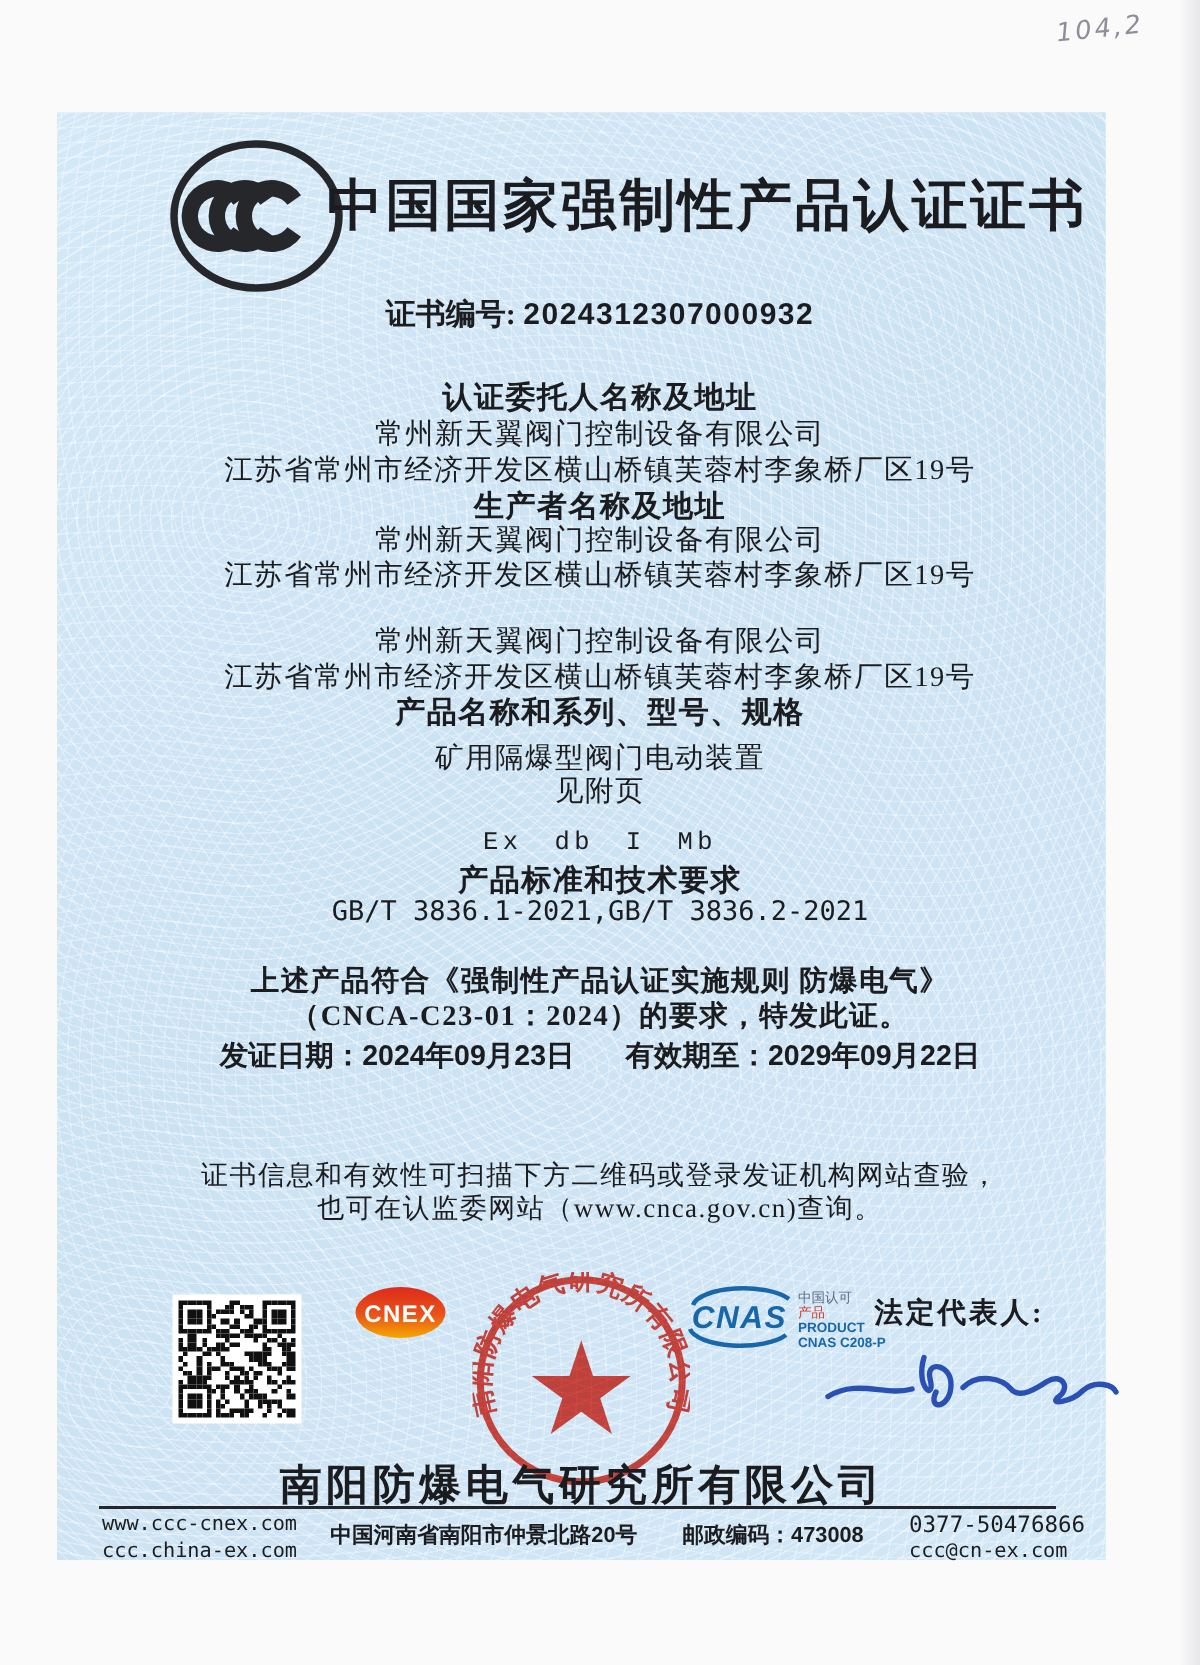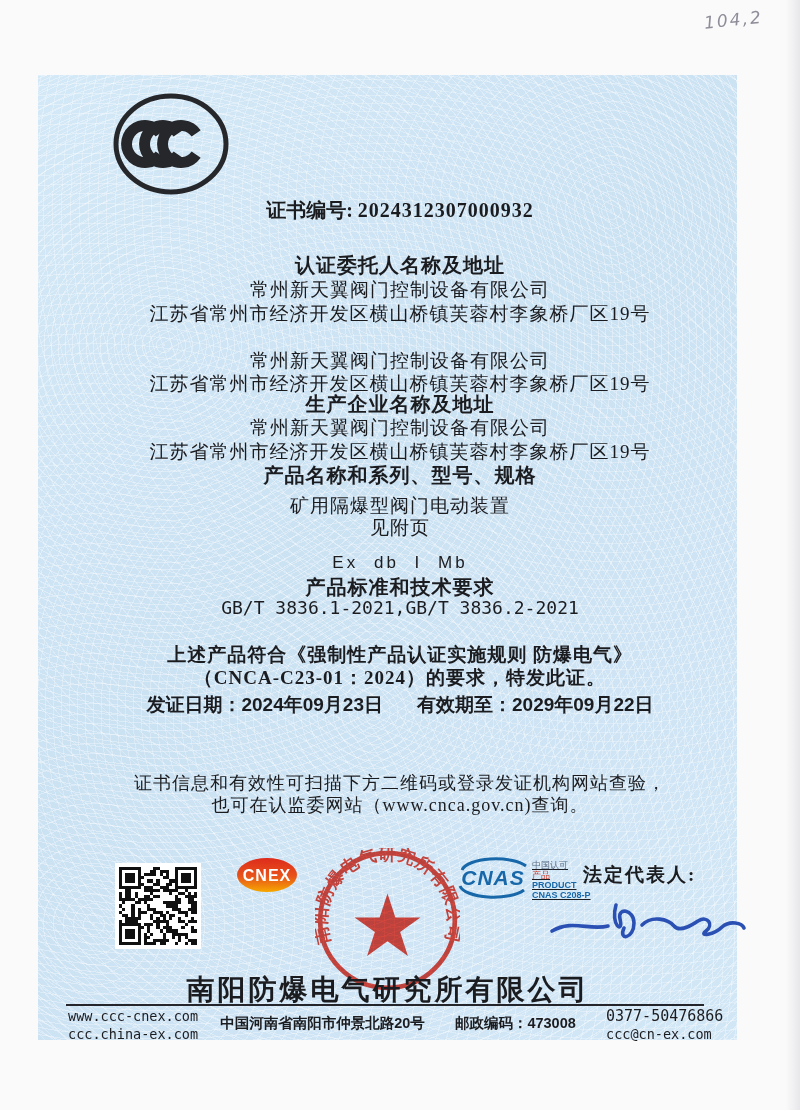--- a/index.html
+++ b/index.html
@@ -28,38 +28,38 @@
       linear-gradient(135deg,#d4e9f7 0%,#cbe2f3 45%,#d2e7f6 100%);
   }
   .line{position:absolute;left:25px;width:674px;text-align:center;line-height:26px;white-space:nowrap;}
   .sans{font-family:"Liberation Sans", sans-serif;}
   .mono{font-family:"DejaVu Sans Mono", monospace;}
 
   .title{position:absolute;left:180px;top:37px;width:500px;text-align:center;
     font-size:37px;font-weight:bold;letter-spacing:2px;white-space:nowrap;}
   .ccc-logo{position:absolute;left:73px;top:17px;}
   .certno{top:122px;font-size:20px;font-weight:bold;}
-  .certno .num{font-family:Liberation Serif, serif;letter-spacing:1px;margin-top:17px;}
+  .certno .num{font-family:Liberation Sans, sans-serif;letter-spacing:1px;margin-top:17px;}
   .h{font-size:20px;font-weight:bold;letter-spacing:1px;}
   .t{font-size:19px;letter-spacing:1px;}
-  .ex{font-family:Liberation Sans, sans-serif;font-size:17px;letter-spacing:3px;word-spacing:8px;}
+  .ex{font-family:Liberation Mono, monospace;font-size:17px;letter-spacing:3px;word-spacing:8px;}
   .std{font-family:"DejaVu Sans Mono", monospace;font-size:18px;}
   .stmt{font-size:19px;font-weight:bold;letter-spacing:1px;}
   .dates{font-size:19px;font-weight:bold;}
   .dates .gap{display:inline-block;width:34px;}
   .verify{font-size:18px;letter-spacing:1px;}
 
   
   .qr{position:absolute;left:77px;top:788px;width:86px;height:86px;background:#fff;
       padding:4px;box-sizing:border-box;display:grid;
       grid-template-rows:repeat(25,1fr);grid-template-columns:repeat(25,1fr);}
   .qr i{background:#101010;display:block;}
   .cnex{position:absolute;left:197px;top:781px;}
   .stamp{position:absolute;left:277px;top:773px;mix-blend-mode:multiply;opacity:.92;}
-  .cnas{position:absolute;left:418px;top:779px;display:flex;align-items:flex-start;text-decoration:underline;}
+  .cnas{position:absolute;left:418px;top:779px;display:flex;align-items:flex-start;}
   .cnas-cap{margin-left:2px;margin-top:6px;line-height:10px;white-space:nowrap;}
   .cnas-cap .c1{font-size:9px;color:#5a6b84;}
   .cnas-cap .c2{font-size:9px;color:#cf3a2a;}
   .cnas-cap .c3{font-size:9px;color:#1767a9;font-weight:bold;font-family:"Liberation Sans",sans-serif;}
   .legalrep{position:absolute;left:545px;top:787px;width:170px;font-size:19px;
     letter-spacing:2px;font-weight:bold;white-space:nowrap;}
   .signature{position:absolute;left:508px;top:820px;}
   .issuer-name{position:absolute;left:25px;top:896px;width:650px;text-align:center;
     font-size:28px;font-weight:bold;letter-spacing:3px;font-family:"Liberation Sans",sans-serif;}
   .rule{position:absolute;left:28px;top:929px;width:638px;height:2px;background:#24262b;}
@@ -81,34 +81,35 @@
     <svg width="120" height="104" viewBox="0 0 120 104">
       <ellipse cx="60" cy="52" rx="55" ry="48" fill="none" stroke="#26272b" stroke-width="5"></ellipse>
       <g fill="#26272b">
         <path d="M53.7 38.2 A24 24 0 1 0 53.7 65.8 L44.6 59.5 A13 13 0 1 1 44.6 44.5 Z"></path>
         <path d="M71.7 38.2 A24 24 0 1 0 71.7 65.8 L62.6 59.5 A13 13 0 1 1 62.6 44.5 Z"></path>
         <path d="M89.7 38.2 A24 24 0 1 0 89.7 65.8 L80.6 59.5 A13 13 0 1 1 80.6 44.5 Z"></path>
       </g>
     </svg>
   </div>
 
+  <div class="title">中国国家强制性产品认证证书</div>
 
   <div class="line certno">
     <span>证书编号:</span>
     <span class="num">2024312307000932</span>
   </div>
 
   <div class="line h" style="top:177px">认证委托人名称及地址</div>
   <div class="line t" style="top:202px">常州新天翼阀门控制设备有限公司</div>
   <div class="line t" style="top:226px">江苏省常州市经济开发区横山桥镇芙蓉村李象桥厂区19号</div>
 
+  <div class="line h" style="top:250px">生产者名称及地址</div>
   <div class="line t" style="top:273px">常州新天翼阀门控制设备有限公司</div>
   <div class="line t" style="top:296px">江苏省常州市经济开发区横山桥镇芙蓉村李象桥厂区19号</div>
 
-  <div class="line h" style="top:316px">生产企业名称及地址</div>
   <div class="line t" style="top:340px">常州新天翼阀门控制设备有限公司</div>
   <div class="line t" style="top:364px">江苏省常州市经济开发区横山桥镇芙蓉村李象桥厂区19号</div>
 
   <div class="line h" style="top:387px">产品名称和系列、型号、规格</div>
   <div class="line t" style="top:418px">矿用隔爆型阀门电动装置</div>
   <div class="line t" style="top:440px">见附页</div>
 
   <div class="line ex" style="top:475px">Ex db I Mb</div>
   <div class="line h" style="top:499px">产品标准和技术要求</div>
   <div class="line std" style="top:520px">GB/T 3836.1-2021,GB/T 3836.2-2021</div>

